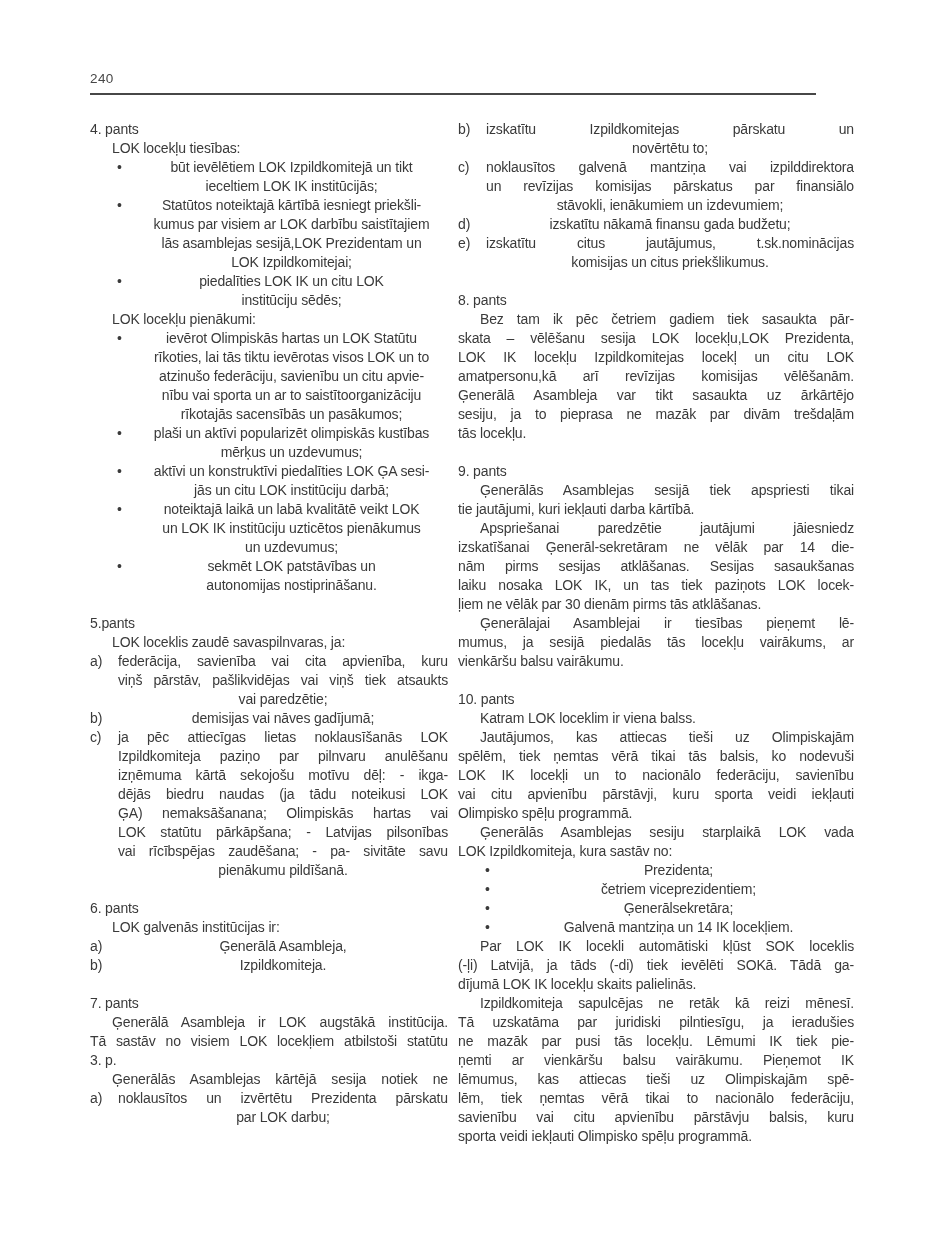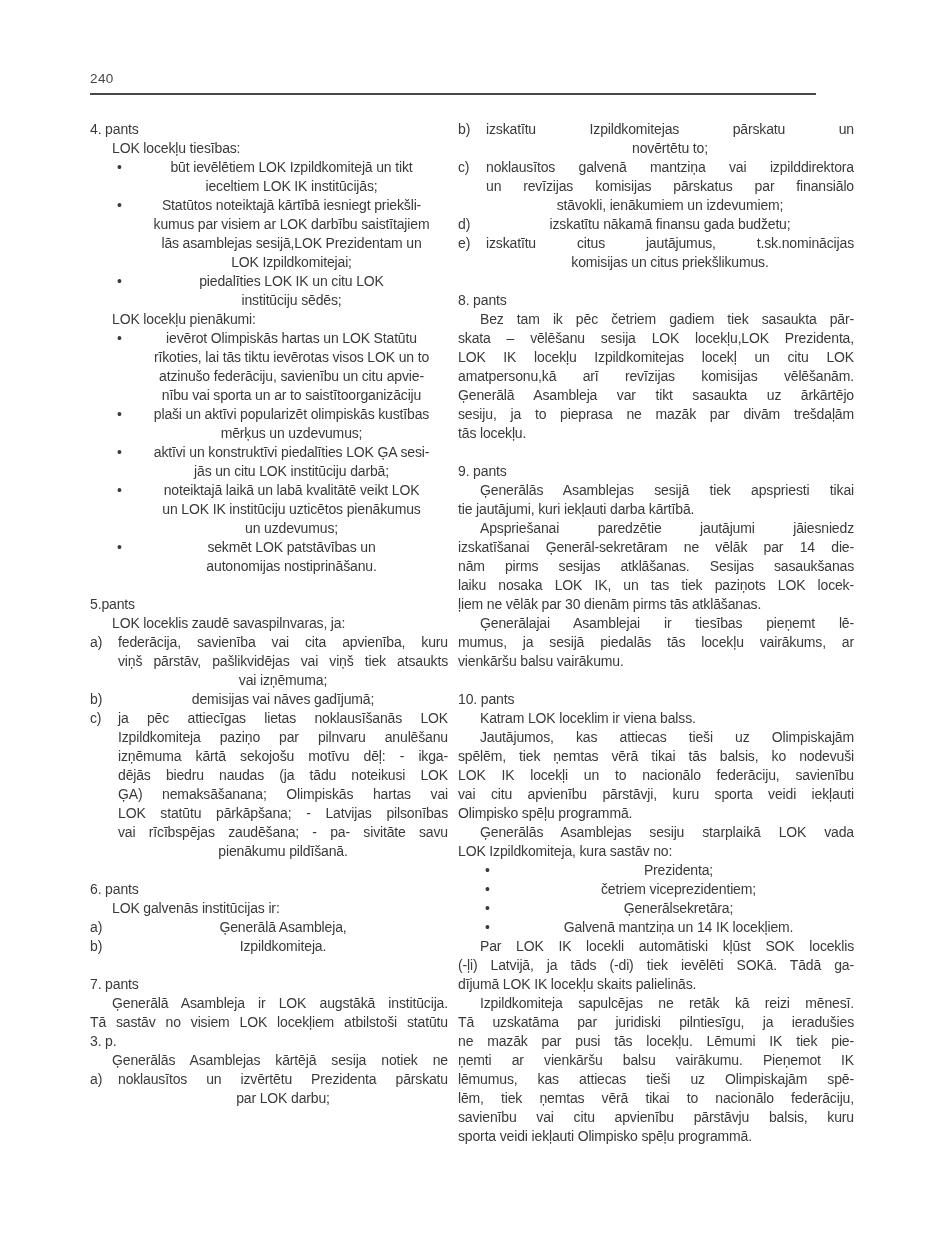--- a/index.html
+++ b/index.html
@@ -75,20 +75,21 @@
         </div>
         <div class="blk blk-para">
           <div class="line first">LOK locekļu pienākumi:</div>
         </div>
         <div class="blk blk-list bullets">
           <div class="list-item">
             <div class="line li-line"><span class="marker">•</span><span class="li-text">ievērot Olimpiskās hartas un LOK Statūtu</span></div>
             <div class="line li-line">rīkoties, lai tās tiktu ievērotas visos LOK un to</div>
             <div class="line li-line">atzinušo federāciju, savienību un citu apvie-</div>
             <div class="line li-line">nību vai sporta un ar to saistītoorganizāciju</div>
+            <div class="line li-line">rīkotajās sacensībās un pasākumos;</div>
           </div>
           <div class="list-item">
             <div class="line li-line"><span class="marker">•</span><span class="li-text">plaši un aktīvi popularizēt olimpiskās kustības</span></div>
             <div class="line li-line">mērķus un uzdevumus;</div>
           </div>
           <div class="list-item">
             <div class="line li-line"><span class="marker">•</span><span class="li-text">aktīvi un konstruktīvi piedalīties LOK ĢA sesi-</span></div>
             <div class="line li-line">jās un citu LOK institūciju darbā;</div>
           </div>
           <div class="list-item">
@@ -102,21 +103,21 @@
           </div>
         </div>
         <h2 class="blk blk-heading">5.pants</h2>
         <div class="blk blk-para">
           <div class="line first">LOK loceklis zaudē savaspilnvaras, ja:</div>
         </div>
         <div class="blk blk-list alpha">
           <div class="list-item">
             <div class="line li-line just"><span class="marker">a)</span><span class="li-text">federācija, savienība vai cita apvienība, kuru</span></div>
             <div class="line li-line just">viņš pārstāv, pašlikvidējas vai viņš tiek atsaukts</div>
-            <div class="line li-line">vai izņēmuma;</div>
+            <div class="line li-line">vai paredzētie;</div>
           </div>
           <div class="list-item">
             <div class="line li-line"><span class="marker">b)</span><span class="li-text">demisijas vai nāves gadījumā;</span></div>
           </div>
           <div class="list-item">
             <div class="line li-line just"><span class="marker">c)</span><span class="li-text">ja pēc attiecīgas lietas noklausīšanās LOK</span></div>
             <div class="line li-line just">Izpildkomiteja paziņo par pilnvaru anulēšanu</div>
             <div class="line li-line just">izņēmuma kārtā sekojošu motīvu dēļ: - ikga-</div>
             <div class="line li-line just">dējās biedru naudas (ja tādu noteikusi LOK</div>
             <div class="line li-line just">ĢA) nemaksāšanana; Olimpiskās hartas vai</div>

